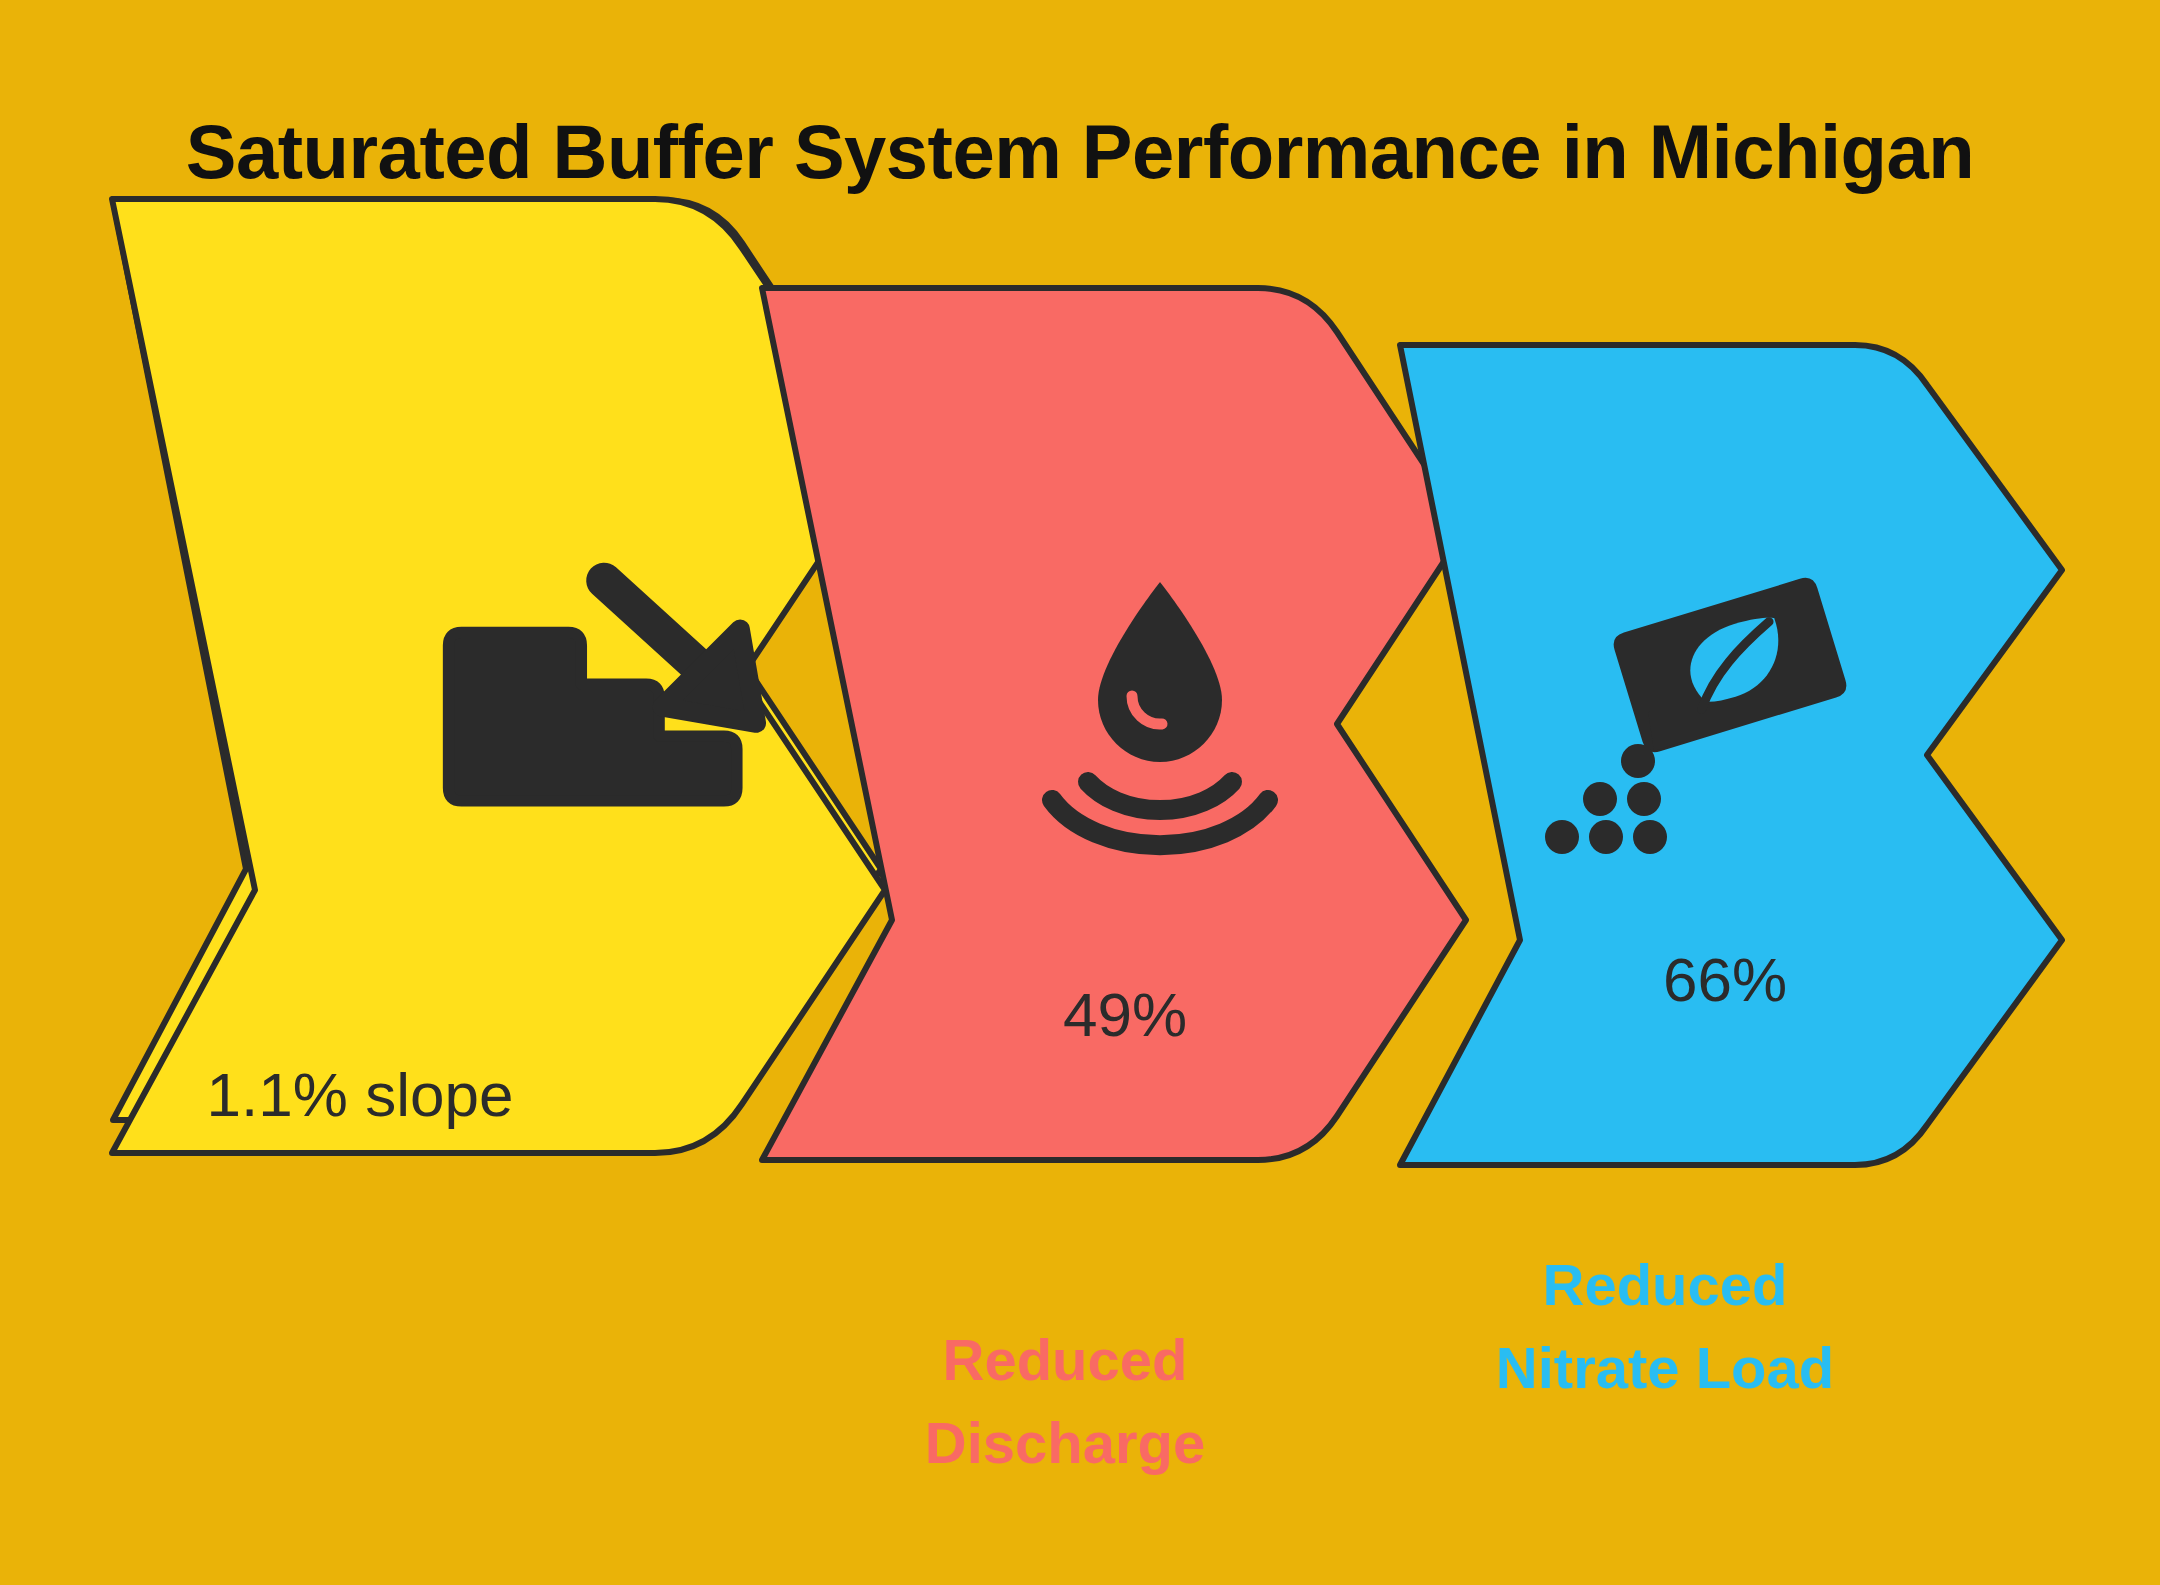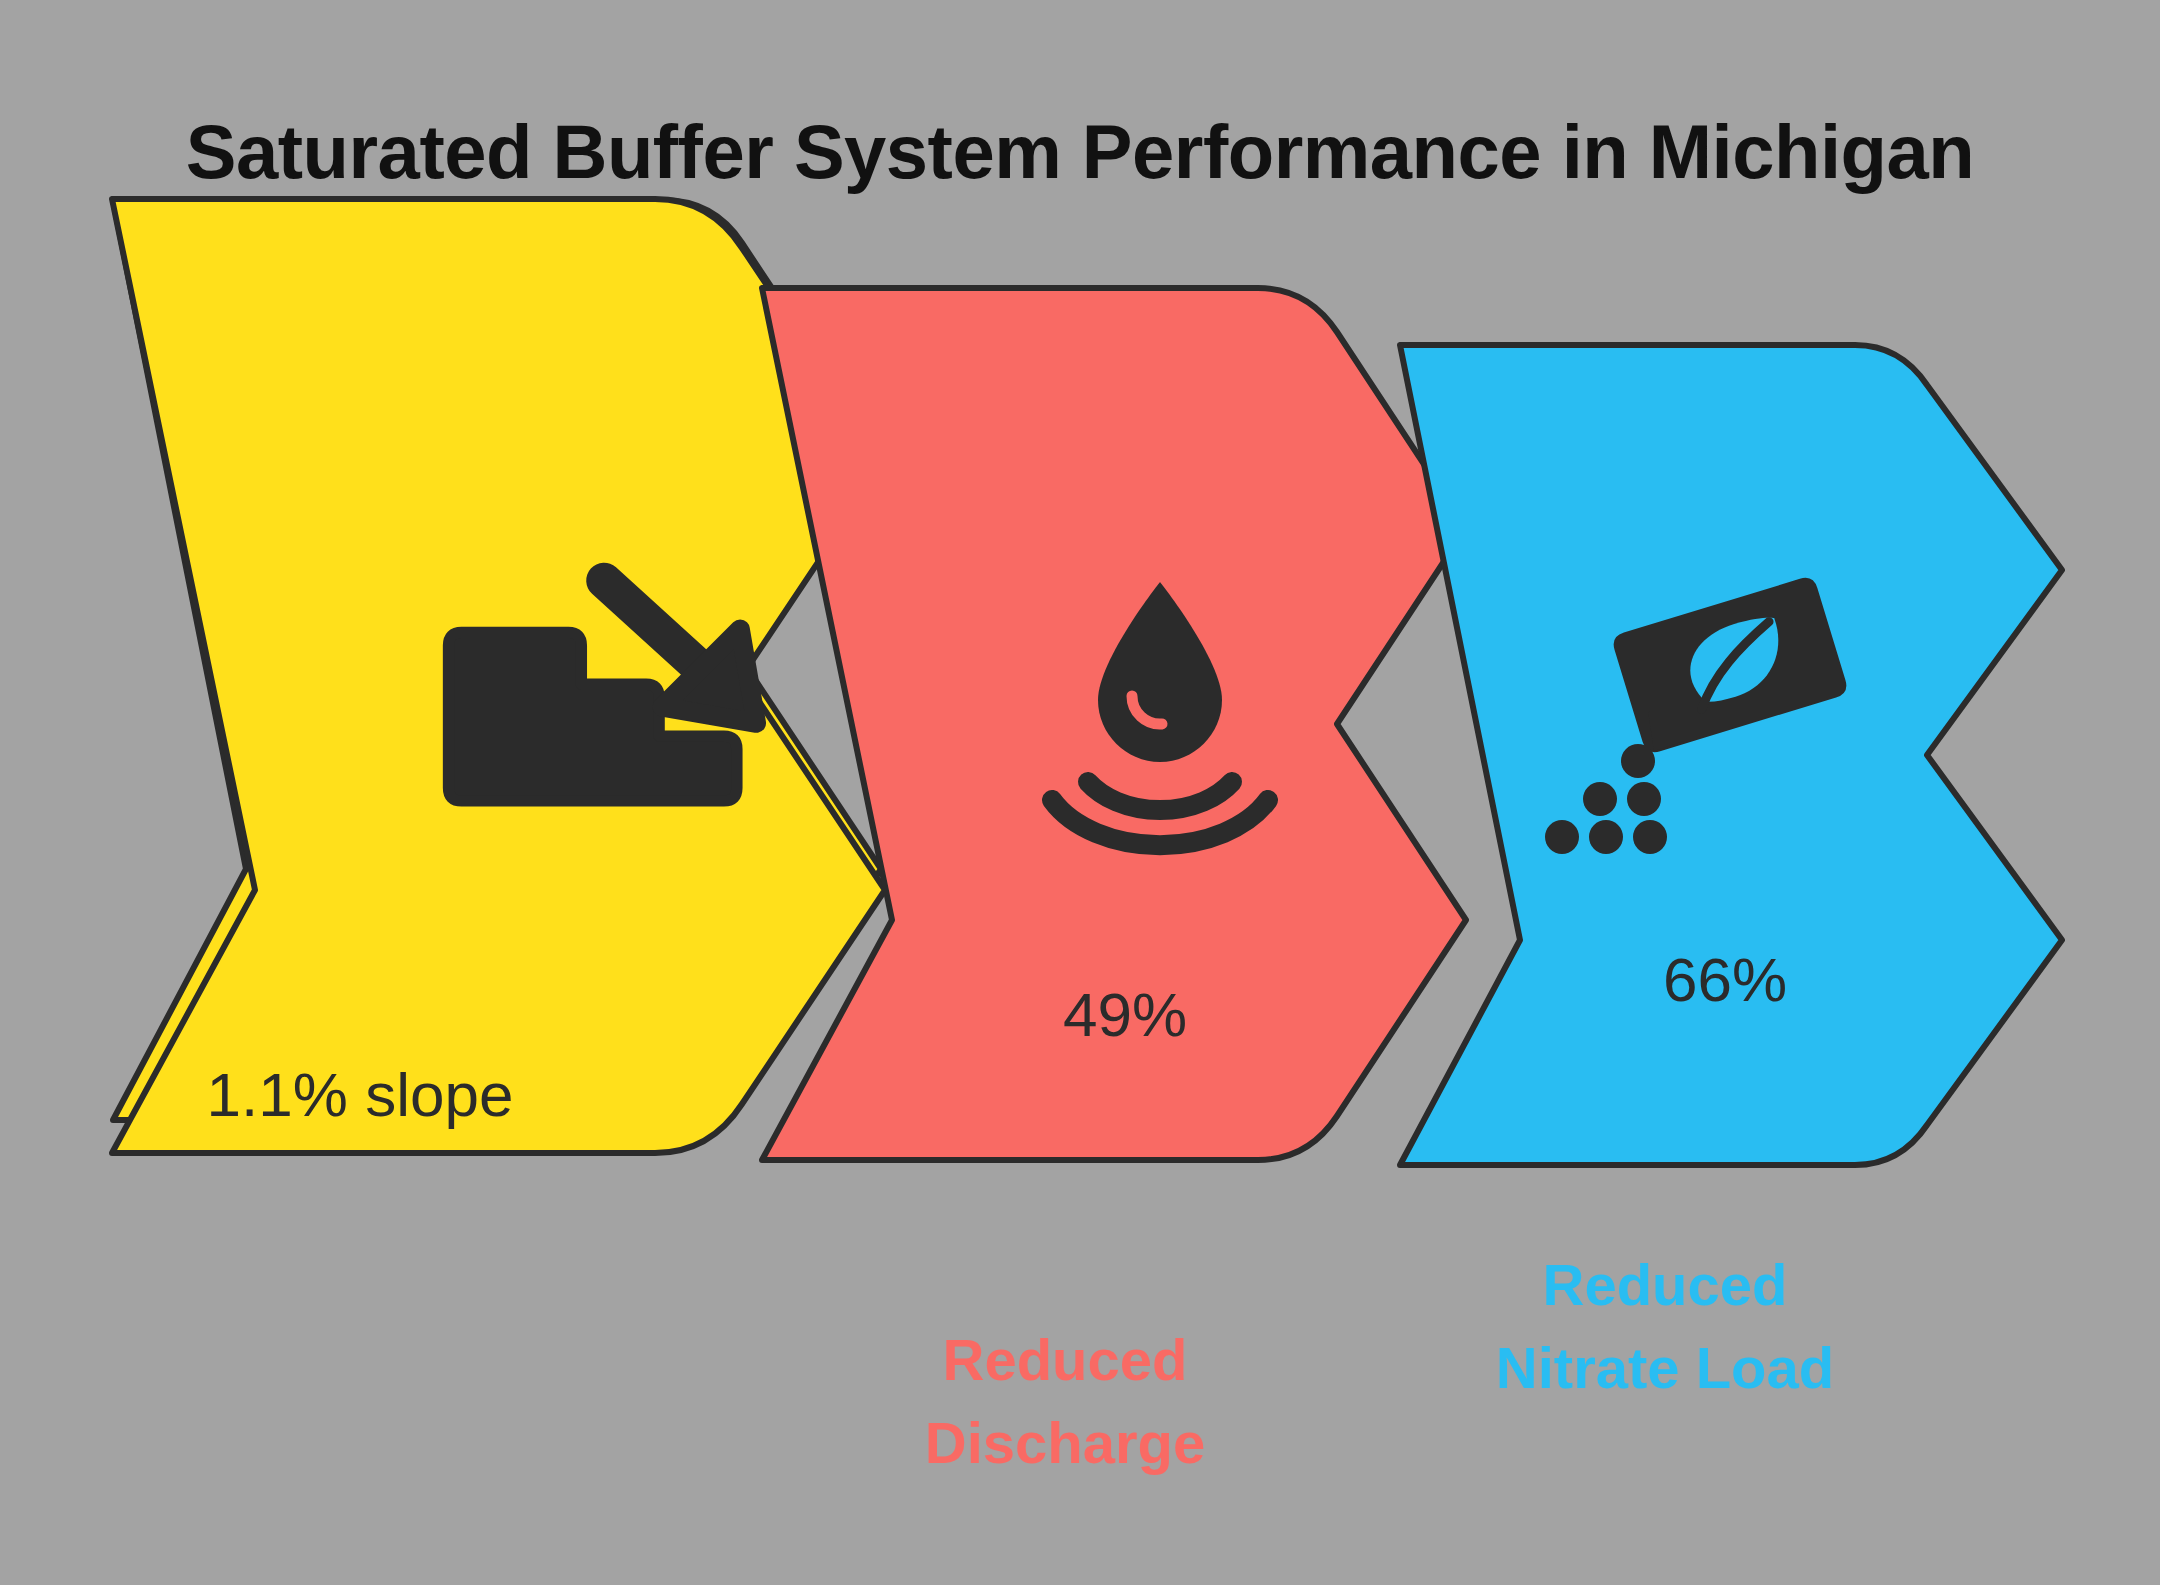--- a/index.html
+++ b/index.html
@@ -13,21 +13,21 @@
     overflow: hidden;
     font-family: "Liberation Sans", sans-serif;
     position: relative;
   }
 
   #stage {
     position: absolute;
     left: 0; top: 0;
     width: 2160px;
     height: 1585px;
-    background: #a3a3a3;
+    background: #eab308;
   }
 
   #page-title {
     position: absolute;
     left: 0;
     top: 108px;
     width: 2160px;
     text-align: center;
     font-size: 76px;
     font-weight: bold;

